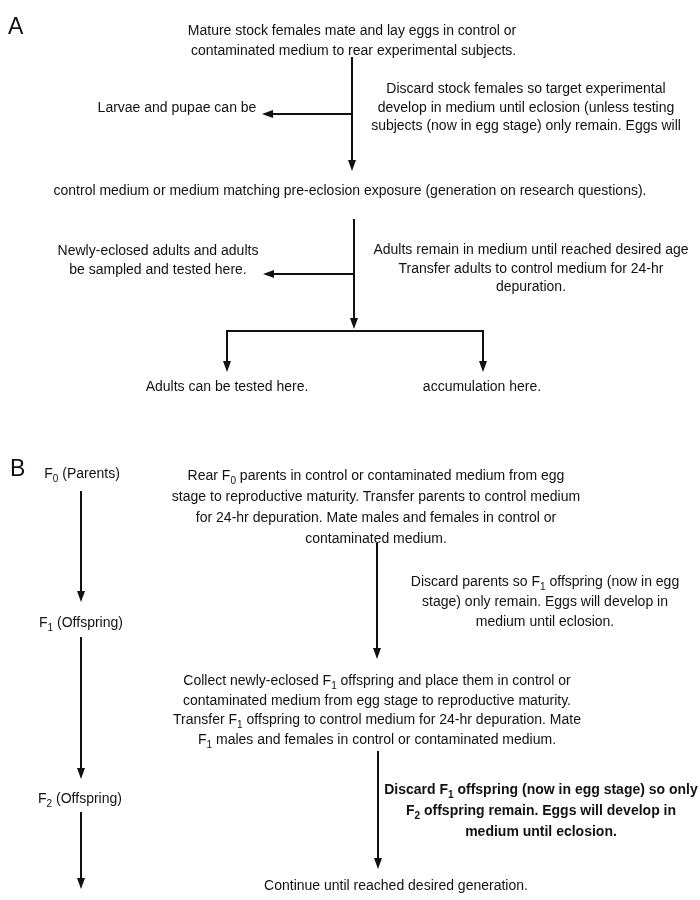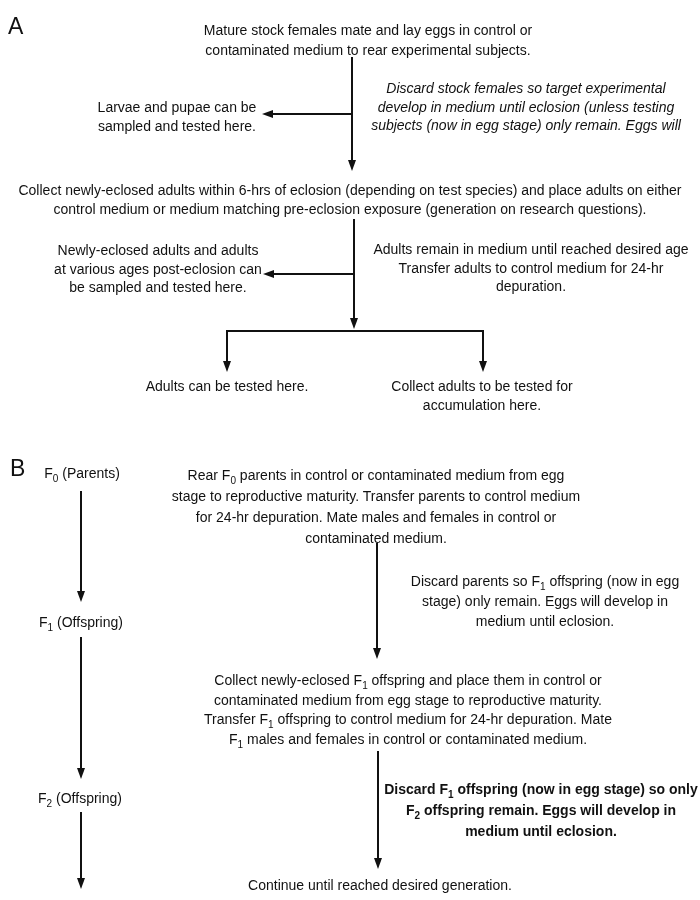--- a/index.html
+++ b/index.html
@@ -26,64 +26,61 @@
   
   .hbar{position:absolute;height:2px;background:#111111;}
 </style>
 </head>
 <body>
 
 <div class="stage">
 
   <div class="panel-letter" style="left:8px;top:13px;">A</div>
 
-  <div class="tb" style="left:368px;top:21px;line-height:19.5px;">
+  <div class="tb" style="left:352px;top:21px;line-height:19.5px;text-align:right;">
       <span class="ln">Mature stock females mate and lay eggs in control or</span>
       <span class="ln">contaminated medium to rear experimental subjects.</span>
     </div>
 
   <div class="va" style="left:352px;top:57px;height:114px;">
       <div class="vline"></div>
       <div class="head-down"></div>
     </div>
 
   <div class="ha" style="left:262px;top:114px;width:91px;">
       <div class="head-left"></div>
       <div class="hline"></div>
     </div>
 
   <div class="tb" style="left:177px;top:98px;line-height:18.5px;">
       <span class="ln">Larvae and pupae can be</span>
-      <span class="ln">sampled and tested here.</span>
     </div>
 
-  <div class="tb" style="left:526px;top:79px;line-height:18.5px;font-style:italic;">
+  <div class="tb" style="left:526px;top:79px;line-height:18.5px;">
       <span class="ln">Discard stock females so target experimental</span>
       <span class="ln">develop in medium until eclosion (unless testing</span>
       <span class="ln">subjects (now in egg stage) only remain. Eggs will</span>
     </div>
 
   <div class="tb" style="left:350px;top:181px;line-height:19px;">
-      <span class="ln">Collect newly-eclosed adults within 6-hrs of eclosion (depending on test species) and place adults on either</span>
       <span class="ln">control medium or medium matching pre-eclosion exposure (generation on research questions).</span>
     </div>
 
   <div class="va" style="left:354px;top:219px;height:110px;">
       <div class="vline"></div>
       <div class="head-down"></div>
     </div>
 
   <div class="ha" style="left:263px;top:274px;width:92px;">
       <div class="head-left"></div>
       <div class="hline"></div>
     </div>
 
   <div class="tb" style="left:158px;top:241px;line-height:18.5px;">
       <span class="ln">Newly-eclosed adults and adults</span>
-      <span class="ln">at various ages post-eclosion can</span>
       <span class="ln">be sampled and tested here.</span>
     </div>
 
   <div class="tb" style="left:531px;top:240px;line-height:18.5px;">
       <span class="ln">Adults remain in medium until reached desired age</span>
       <span class="ln">Transfer adults to control medium for 24-hr</span>
       <span class="ln">depuration.</span>
     </div>
 
   <div class="hbar" style="left:226px;top:330px;width:258px;"></div>
@@ -94,21 +91,20 @@
   <div class="va" style="left:483px;top:330px;height:42px;">
       <div class="vline"></div>
       <div class="head-down"></div>
     </div>
 
   <div class="tb" style="left:227px;top:377px;line-height:18.5px;">
       <span class="ln">Adults can be tested here.</span>
     </div>
 
   <div class="tb" style="left:482px;top:377px;line-height:18.5px;">
-      <span class="ln">Collect adults to be tested for</span>
       <span class="ln">accumulation here.</span>
     </div>
 
   <div class="panel-letter" style="left:10px;top:455px;">B</div>
 
   <div class="tb" style="left:82px;top:465px;">F<sub>0</sub> (Parents)</div>
 
   <div class="tb" style="left:376px;top:465px;line-height:21px;">
       <span class="ln">Rear F<sub>0</sub> parents in control or contaminated medium from egg</span>
       <span class="ln">stage to reproductive maturity. Transfer parents to control medium</span>
@@ -132,21 +128,21 @@
       <span class="ln">medium until eclosion.</span>
     </div>
 
   <div class="tb" style="left:81px;top:614px;">F<sub>1</sub> (Offspring)</div>
 
   <div class="va" style="left:81px;top:637px;height:142px;">
       <div class="vline"></div>
       <div class="head-down"></div>
     </div>
 
-  <div class="tb" style="left:377px;top:671px;line-height:19.5px;margin-left:31px;">
+  <div class="tb" style="left:377px;top:671px;line-height:19.5px;">
       <span class="ln">Collect newly-eclosed F<sub>1</sub> offspring and place them in control or</span>
       <span class="ln">contaminated medium from egg stage to reproductive maturity.</span>
       <span class="ln">Transfer F<sub>1</sub> offspring to control medium for 24-hr depuration. Mate</span>
       <span class="ln">F<sub>1</sub> males and females in control or contaminated medium.</span>
     </div>
 
   <div class="va" style="left:378px;top:751px;height:118px;">
       <div class="vline"></div>
       <div class="head-down"></div>
     </div>
@@ -157,17 +153,17 @@
       <span class="ln">medium until eclosion.</span>
     </div>
 
   <div class="tb" style="left:80px;top:790px;">F<sub>2</sub> (Offspring)</div>
 
   <div class="va" style="left:81px;top:812px;height:77px;">
       <div class="vline"></div>
       <div class="head-down"></div>
     </div>
 
-  <div class="tb" style="left:380px;top:877px;">
+  <div class="tb" style="left:396px;top:877px;">
       <span class="ln">Continue until reached desired generation.</span>
     </div>
 
 </div>
 
 </body></html>

